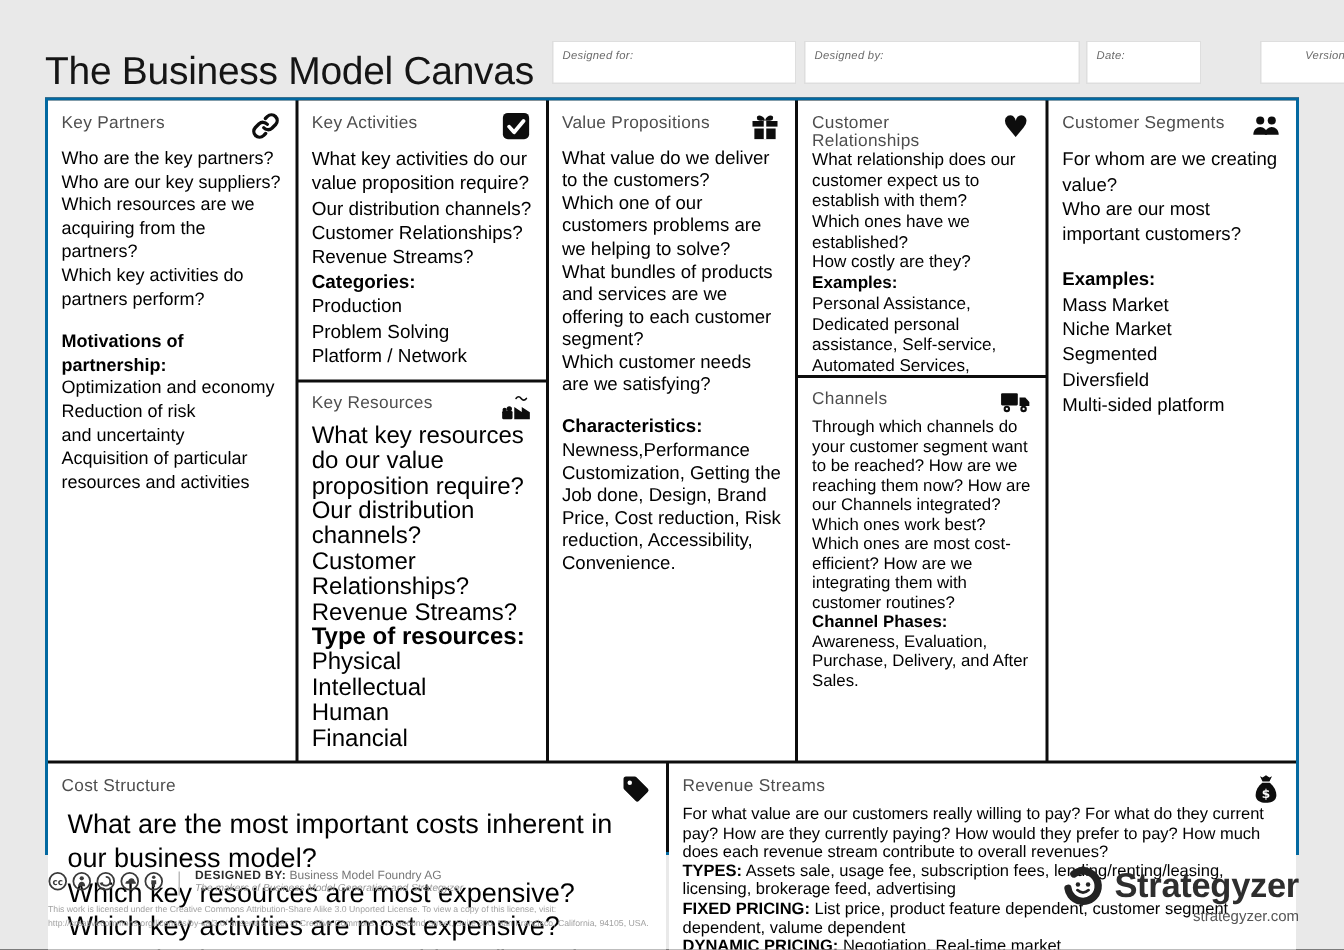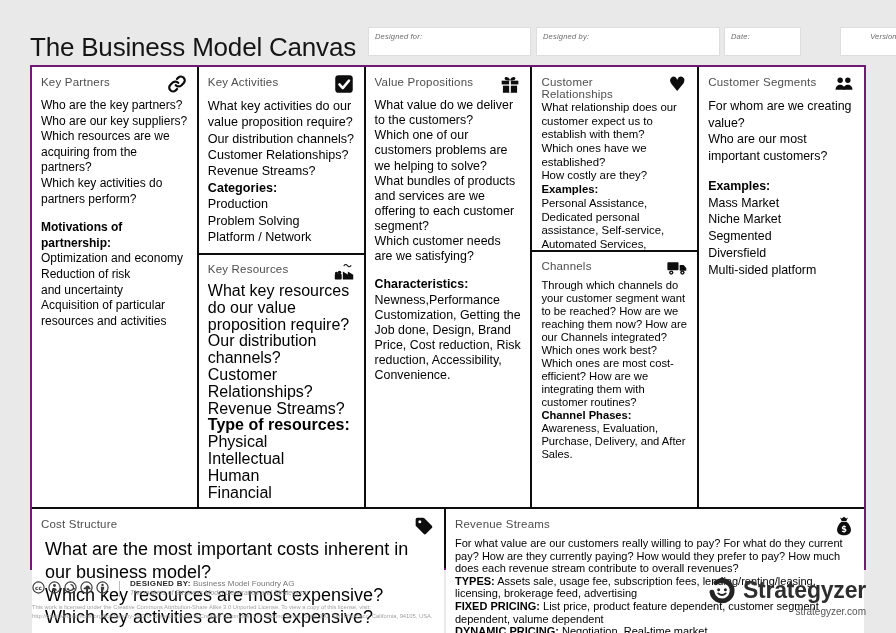--- a/index.html
+++ b/index.html
@@ -20,21 +20,21 @@
   }
   .hfield .flabel{
     font-style:italic;font-size:7.5px;color:#6b6b6b;
     padding:4px 0 0 6px;letter-spacing:.2px;
   }
   .f1{left:368px;width:163px;} .f2{left:536px;width:184px;}
   .f3{left:724px;width:77px;}  .f4{left:840px;width:60px;text-align:right;}
   
   .canvas{
     position:absolute;left:30px;top:65px;width:836px;height:505px;
-    box-sizing:border-box;border:2px solid #701a75;background:#0d0d0d;
+    box-sizing:border-box;border:2px solid #0369a1;background:#0d0d0d;
     display:flex;flex-direction:column;gap:2px;
   }
   .row-top{flex:0 0 363px;display:grid;grid-template-columns:repeat(5,1fr);gap:2px;}
   .row-bottom{flex:1;display:grid;grid-template-columns:412px 1fr;gap:2px;}
   .colsplit{display:flex;flex-direction:column;gap:2px;background:#0d0d0d;}
   .cell{background:#fff;padding:6px 9px;box-sizing:border-box;overflow:hidden;position:relative;}
   .cell-head{display:flex;justify-content:space-between;align-items:flex-start;margin-bottom:3px;}
   .cell-title{font-size:11.5px;color:#4e4e4e;padding-top:3px;letter-spacing:.2px;}
   .icon{width:22px;height:22px;flex:0 0 auto;display:flex;align-items:center;justify-content:center;}
   .icon svg{width:20px;height:20px;display:block;}

